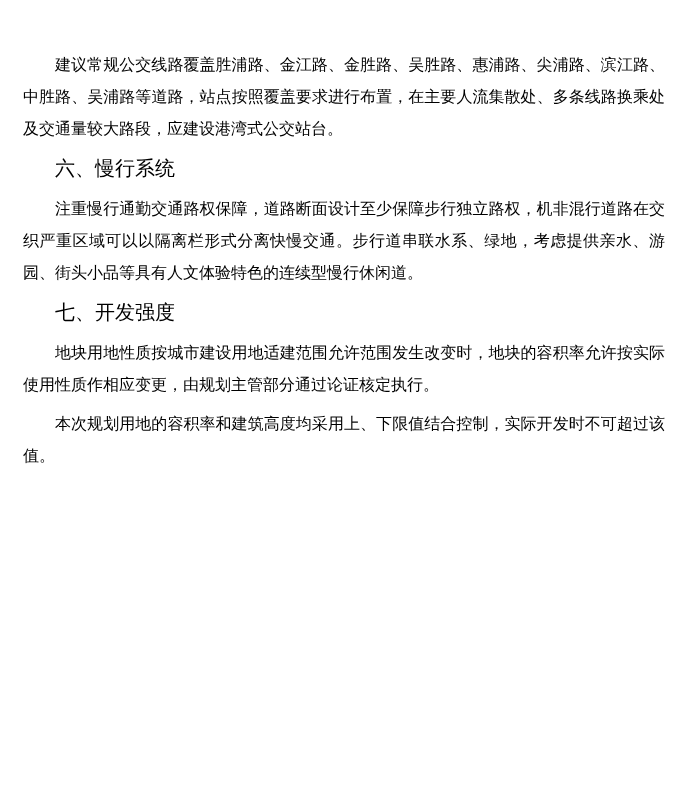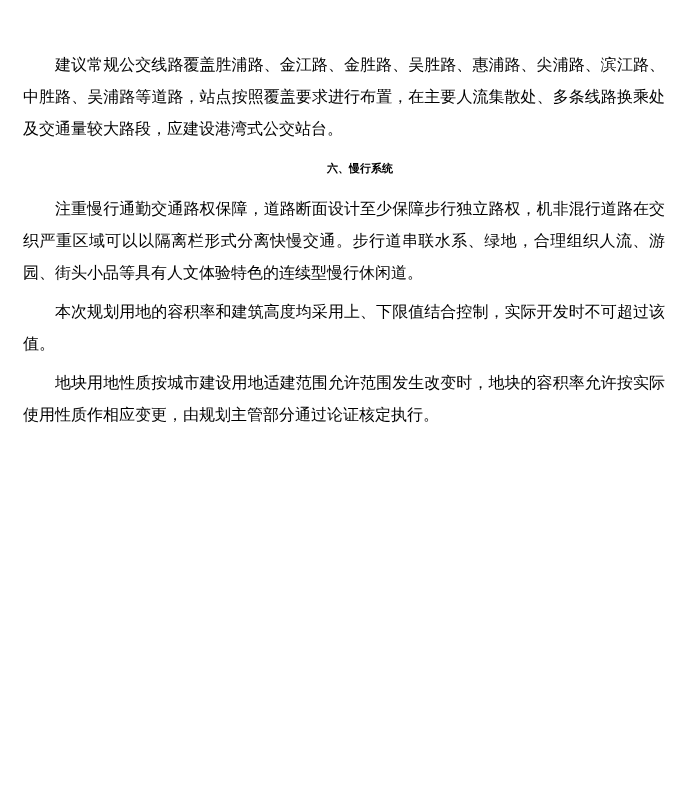--- a/index.html
+++ b/index.html
@@ -25,37 +25,37 @@
     font-size: 16px;
     line-height: 32px;
     text-align: justify;
     text-align-last: left;
     text-indent: 32px;
     margin: 0 0 7px 0;
     word-break: break-all;
     letter-spacing: 0;
   }
   .heading {
-    font-size: 11px;
-    font-weight: bold;
+    font-size: 20px;
+    font-weight: normal;
     line-height: 32px;
     text-indent: 32px;
     margin: 1px 0 9px 0;
-    text-align: center;
   }
 </style>
 </head>
 <body>
 
 <div class="doc-page">
   <p class="para">建议常规公交线路覆盖胜浦路、金江路、金胜路、吴胜路、惠浦路、尖浦路、滨江路、中胜路、吴浦路等道路，站点按照覆盖要求进行布置，在主要人流集散处、多条线路换乘处及交通量较大路段，应建设港湾式公交站台。</p>
 
 
   <h2 class="heading">六、慢行系统</h2>
 
-  <p class="para">注重慢行通勤交通路权保障，道路断面设计至少保障步行独立路权，机非混行道路在交织严重区域可以以隔离栏形式分离快慢交通。步行道串联水系、绿地，合理组织人流、游园、街头小品等具有人文体验特色的连续型慢行休闲道。</p>
+  <p class="para">注重慢行通勤交通路权保障，道路断面设计至少保障步行独立路权，机非混行道路在交织严重区域可以以隔离栏形式分离快慢交通。步行道串联水系、绿地，考虑提供亲水、游园、街头小品等具有人文体验特色的连续型慢行休闲道。</p>
 
 
+  <h2 class="heading">七、开发强度</h2>
+
+  <p class="para">地块用地性质按城市建设用地适建范围允许范围发生改变时，地块的容积率允许按实际使用性质作相应变更，由规划主管部分通过论证核定执行。</p>
 
   <p class="para">本次规划用地的容积率和建筑高度均采用上、下限值结合控制，实际开发时不可超过该值。</p>
-
-  <p class="para">地块用地性质按城市建设用地适建范围允许范围发生改变时，地块的容积率允许按实际使用性质作相应变更，由规划主管部分通过论证核定执行。</p>
 </div>
 
 </body></html>

